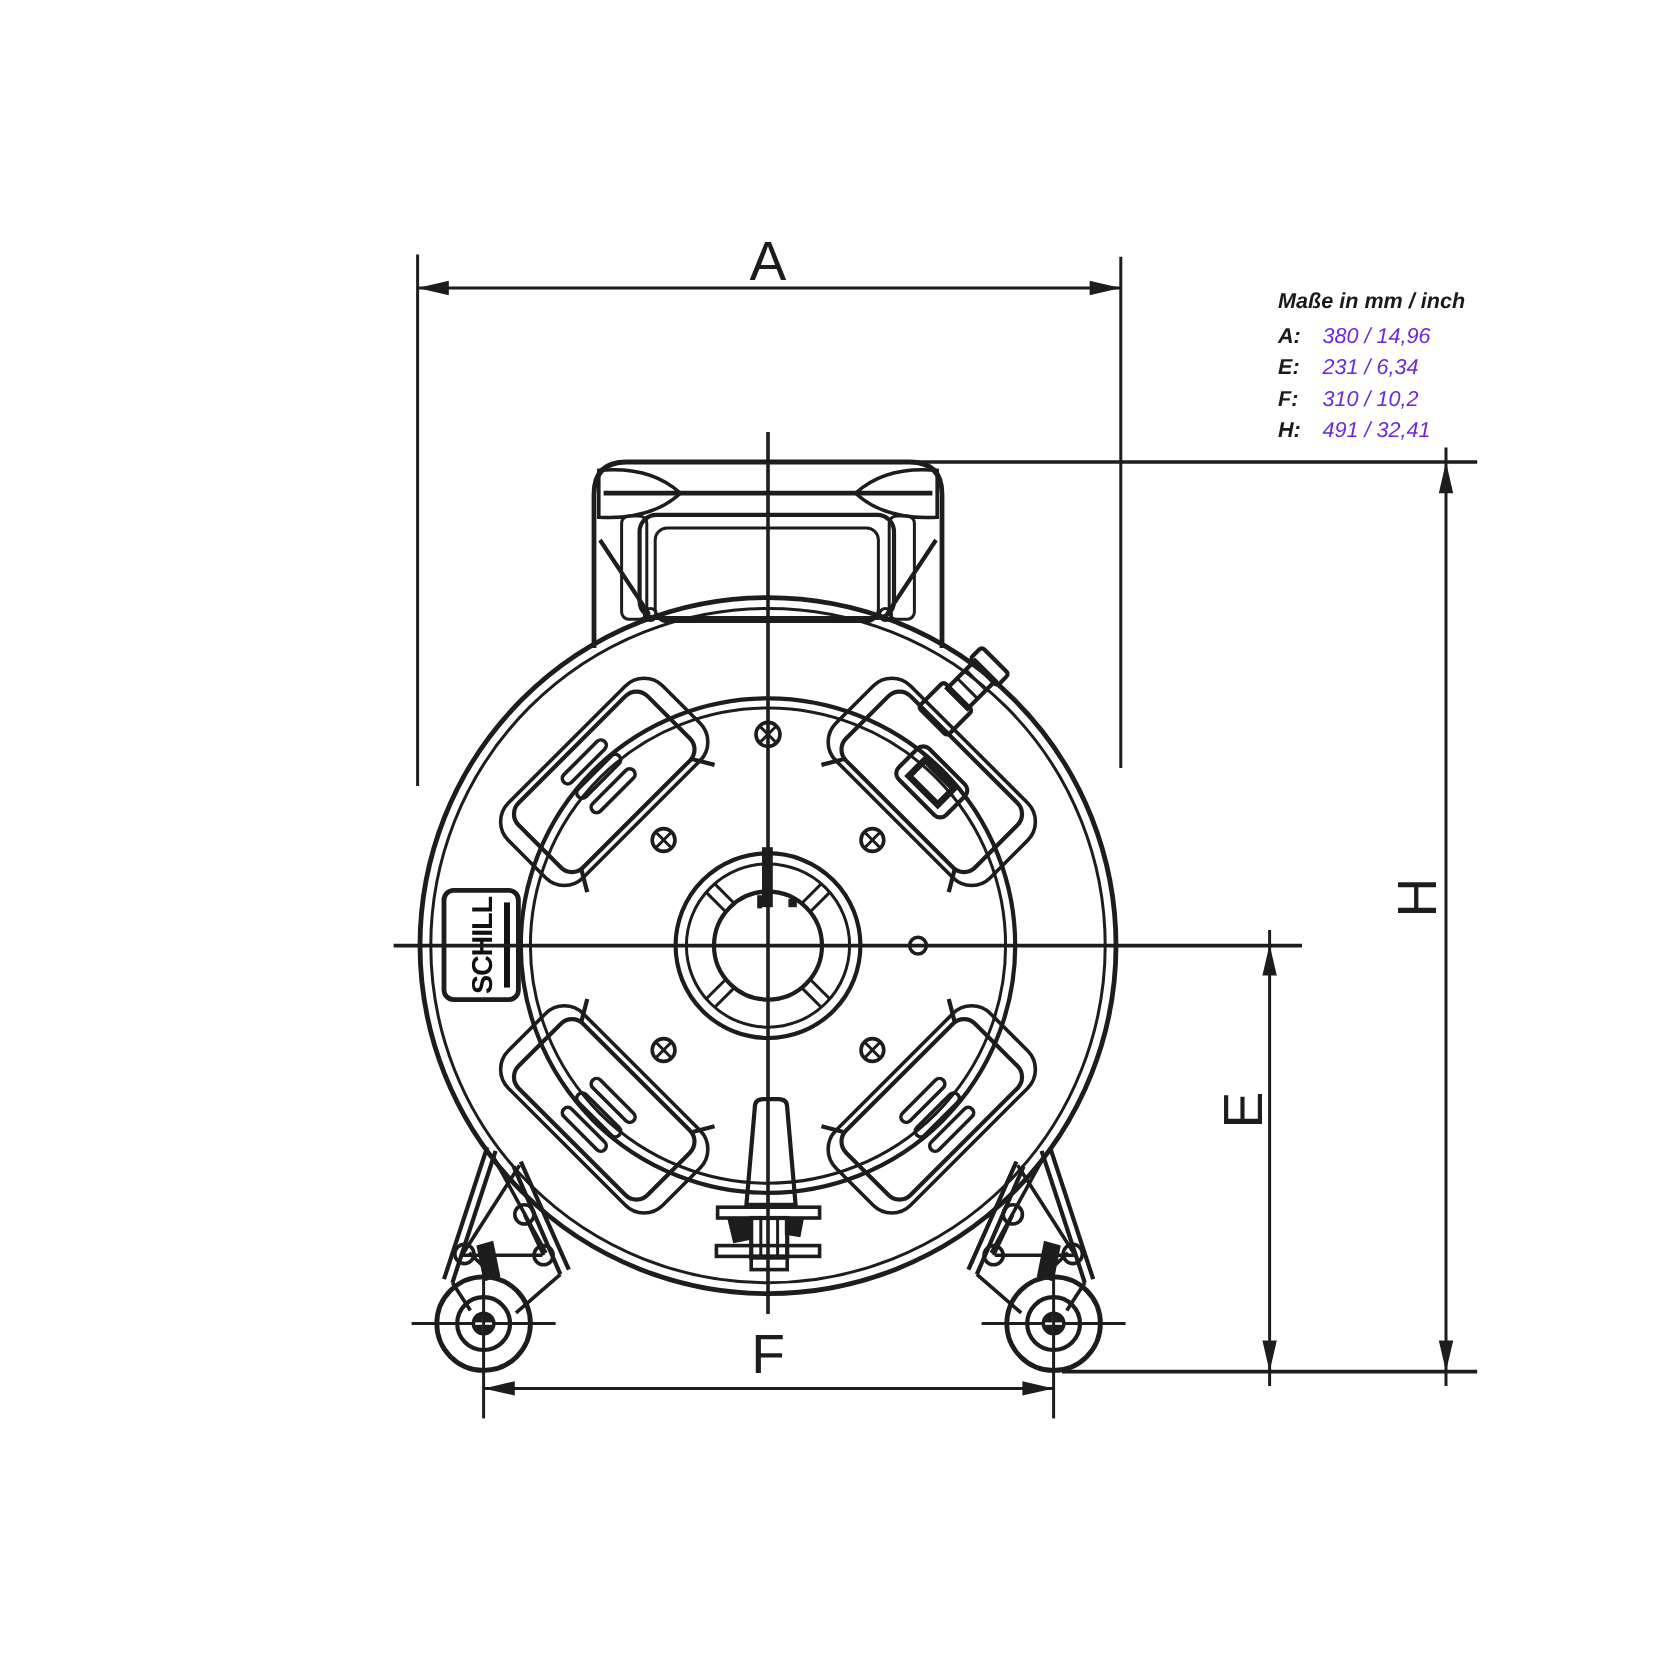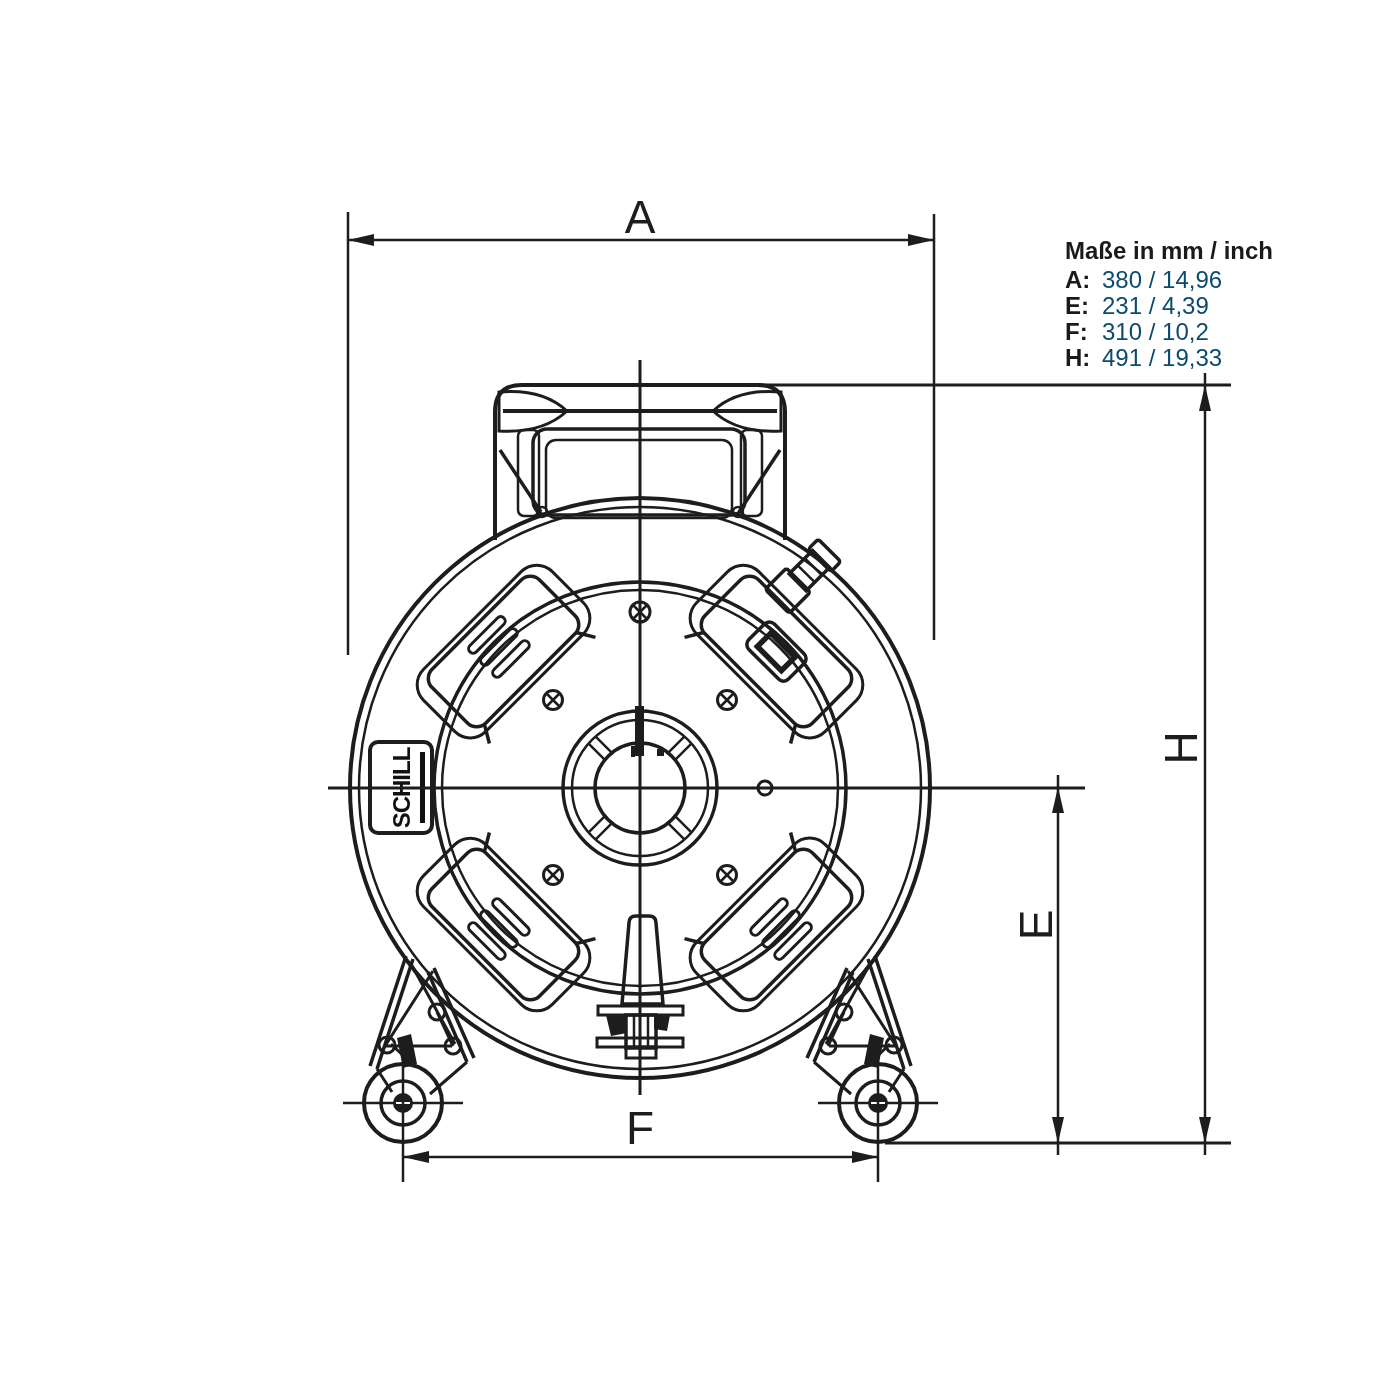--- a/index.html
+++ b/index.html
@@ -1,25 +1,25 @@
 <!DOCTYPE html>
 <html><head>
 <meta charset="utf-8">
 <style>
   html,body{margin:0;padding:0;background:#ffffff;}
   .stage{position:relative;width:1400px;height:1400px;background:#fff;overflow:hidden;
          font-family:"Liberation Sans",sans-serif;}
   svg{position:absolute;left:0;top:0;}
   .ln{stroke:#1d1d1d;fill:none;}
   .dim-label{font-family:"Liberation Sans",sans-serif;font-size:46px;fill:#1d1d1d;}
-  .legend{position:absolute;left:1065px;top:238px;font-size:24px;line-height:26px;color:#1a1a1a;}
+  .legend{position:absolute;left:1065px;top:238px;font-size:18px;line-height:26px;color:#1a1a1a;font-style:italic;}
   .legend .title{font-weight:bold;margin-bottom:3px;}
   .legend .row{display:flex;}
   .legend .row .lbl{font-weight:bold;width:37px;flex:0 0 37px;}
-  .legend .row .val{color:#0c4a6e;}
+  .legend .row .val{color:#6d28d9;}
   .logo-text{font-family:"Liberation Sans",sans-serif;font-weight:bold;font-size:24px;
              letter-spacing:-1px;fill:#111;}
 </style>
 </head>
 <body>
 
 <div class="stage">
 <svg width="1400" height="1400" viewBox="0 0 1400 1400">
 
   <g>
@@ -238,24 +238,24 @@
 </svg>
 
   <div class="legend">
     <div class="title">Maße in mm / inch</div>
     <div class="row">
       <span class="lbl">A:</span>
       <span class="val">380 / 14,96</span>
     </div>
     <div class="row">
       <span class="lbl">E:</span>
-      <span class="val">231 / 4,39</span>
+      <span class="val">231 / 6,34</span>
     </div>
     <div class="row">
       <span class="lbl">F:</span>
       <span class="val">310 / 10,2</span>
     </div>
     <div class="row">
       <span class="lbl">H:</span>
-      <span class="val">491 / 19,33</span>
+      <span class="val">491 / 32,41</span>
     </div>
   </div>
 </div>
 
 </body></html>

